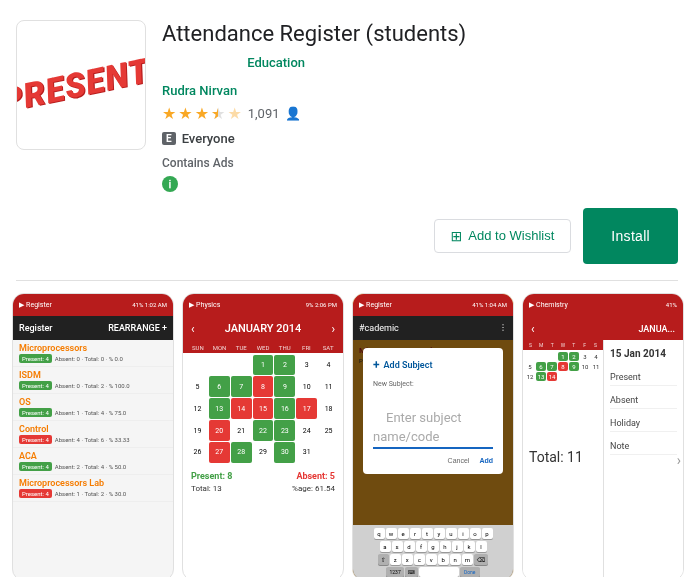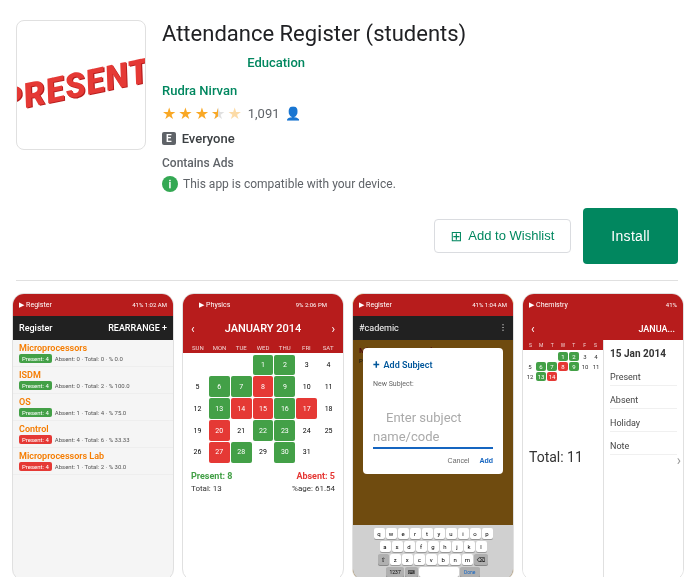--- a/index.html
+++ b/index.html
@@ -299,21 +299,21 @@
     
     .ss2 {
       background: #fff;
     }
 
     .ss2-bar {
       background: #b71c1c;
       height: 22px;
       display: flex;
       align-items: center;
-      padding: 0 16px;
+      padding: 0 6px;
     }
 
     .ss2-cal-header {
       background: #b71c1c;
       padding: 6px 8px;
       display: flex;
       align-items: center;
       justify-content: space-between;
     }
 
@@ -493,21 +493,20 @@
 
     <div class="content-rating">
       <span class="rating-badge">E</span>
       <span class="everyone-label">Everyone</span>
     </div>
 
     <div class="contains-ads">Contains Ads</div>
 
     <div class="compatible-row">
       <div class="compatible-icon">ℹ</div>
-      <span class="compatible-text">This app is compatible with your device.</span>
     </div>
 
     <div class="action-row">
       <button class="wishlist-btn">
         <span class="wishlist-icon">⊞</span>
         <span>Add to Wishlist</span>
       </button>
       <button class="install-btn">Install</button>
     </div>
   </div>
@@ -547,20 +546,27 @@
         <div class="ss1-item-stats">
           <span class="ss1-stat-badge-green">Present: 4</span>
           <span style="font-size:6px;color:#555;">Absent: 1 · Total: 4 · % 75.0</span>
         </div>
       </div>
       <div class="ss1-item">
         <div class="ss1-item-name">Control</div>
         <div class="ss1-item-stats">
           <span class="ss1-stat-badge-red">Present: 4</span>
           <span style="font-size:6px;color:#555;">Absent: 4 · Total: 6 · % 33.33</span>
+        </div>
+      </div>
+      <div class="ss1-item">
+        <div class="ss1-item-name">ACA</div>
+        <div class="ss1-item-stats">
+          <span class="ss1-stat-badge-green">Present: 4</span>
+          <span style="font-size:6px;color:#555;">Absent: 2 · Total: 4 · % 50.0</span>
         </div>
       </div>
       <div class="ss1-item">
         <div class="ss1-item-name">Microprocessors Lab</div>
         <div class="ss1-item-stats">
           <span class="ss1-stat-badge-red">Present: 4</span>
           <span style="font-size:6px;color:#555;">Absent: 1 · Total: 2 · % 30.0</span>
         </div>
       </div>
     </div>

